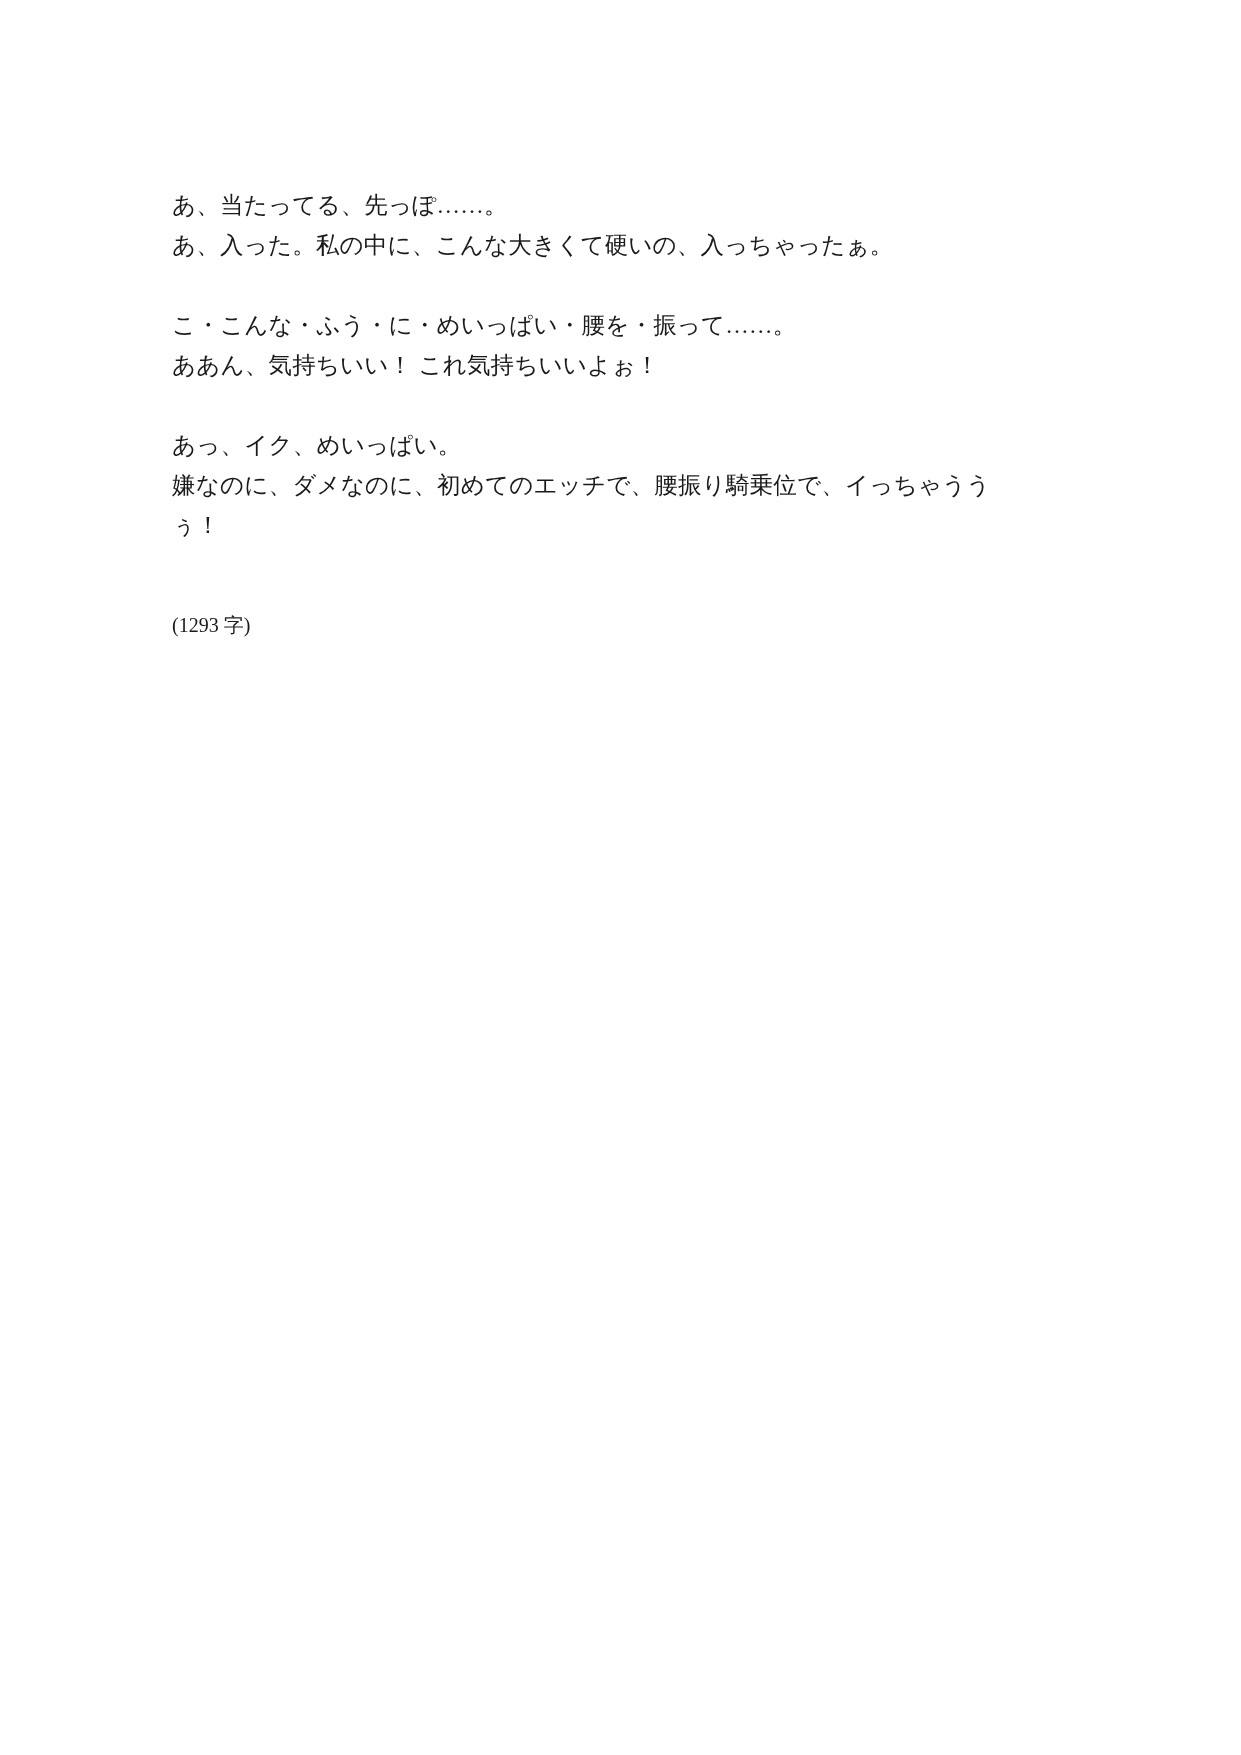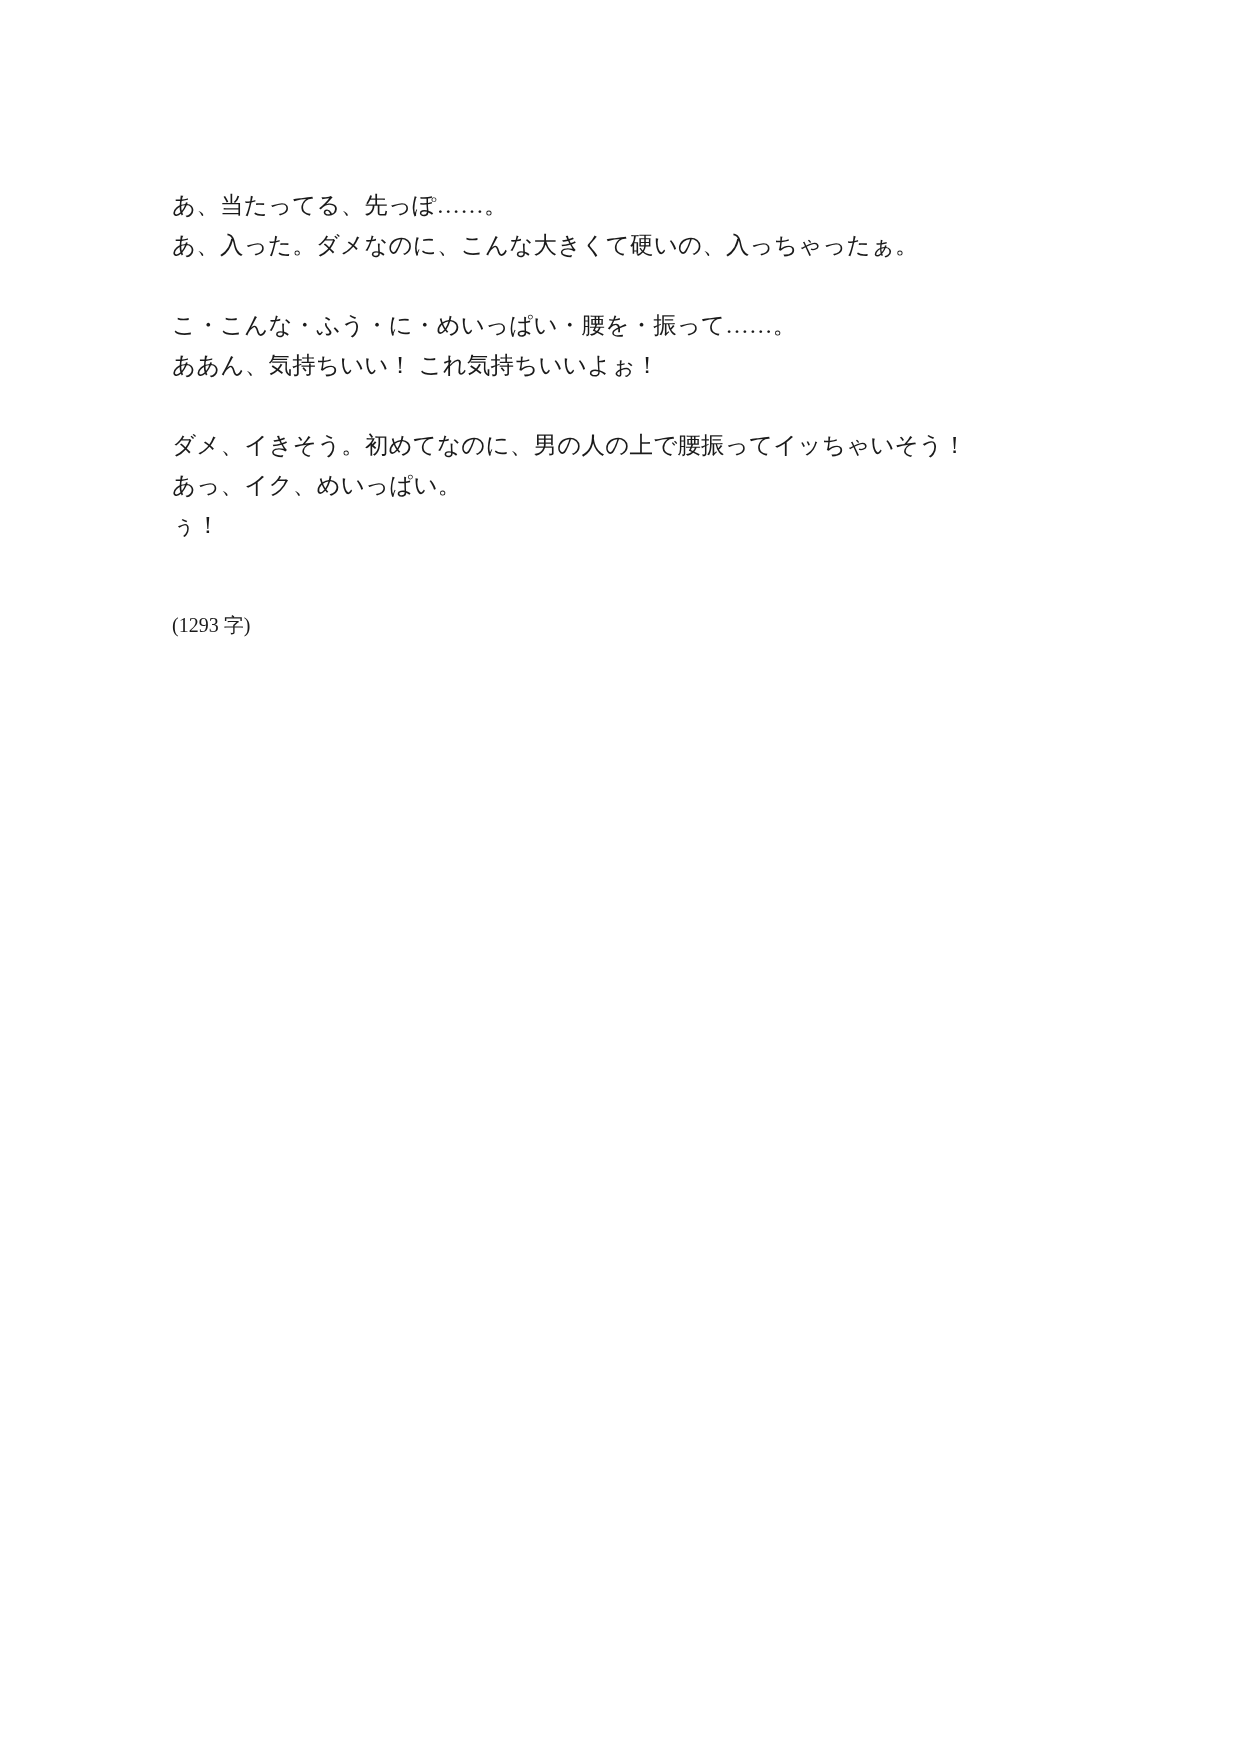--- a/index.html
+++ b/index.html
@@ -49,31 +49,31 @@
     font-family: "Liberation Serif", "DejaVu Serif", serif;
   }
 </style>
 </head>
 <body>
 
 <div class="page">
   <div class="text-body">
 
     <p class="para">あ、当たってる、先っぽ……。</p>
-    <p class="para">あ、入った。ダメなのに、こんな大きくて硬いの、入っちゃったぁ。</p>
+    <p class="para">あ、入った。私の中に、こんな大きくて硬いの、入っちゃったぁ。</p>
 
     <div class="gap"></div>
 
     <p class="para">こ・こんな・ふう・に・めいっぱい・腰を・振って……。</p>
     <p class="para">ああん、気持ちいい！ これ気持ちいいよぉ！</p>
 
     <div class="gap"></div>
 
-    <p class="para">ダメ、イきそう。初めてなのに、男の人の上で腰振ってイッちゃいそう！</p>
     <p class="para">あっ、イク、めいっぱい。</p>
+    <p class="para">嫌なのに、ダメなのに、初めてのエッチで、腰振り騎乗位で、イっちゃうう</p>
     <p class="para">ぅ！</p>
 
     <div class="gap"></div>
 
     <p class="count">(1293 字)</p>
 
   </div>
 </div>
 
 </body></html>

